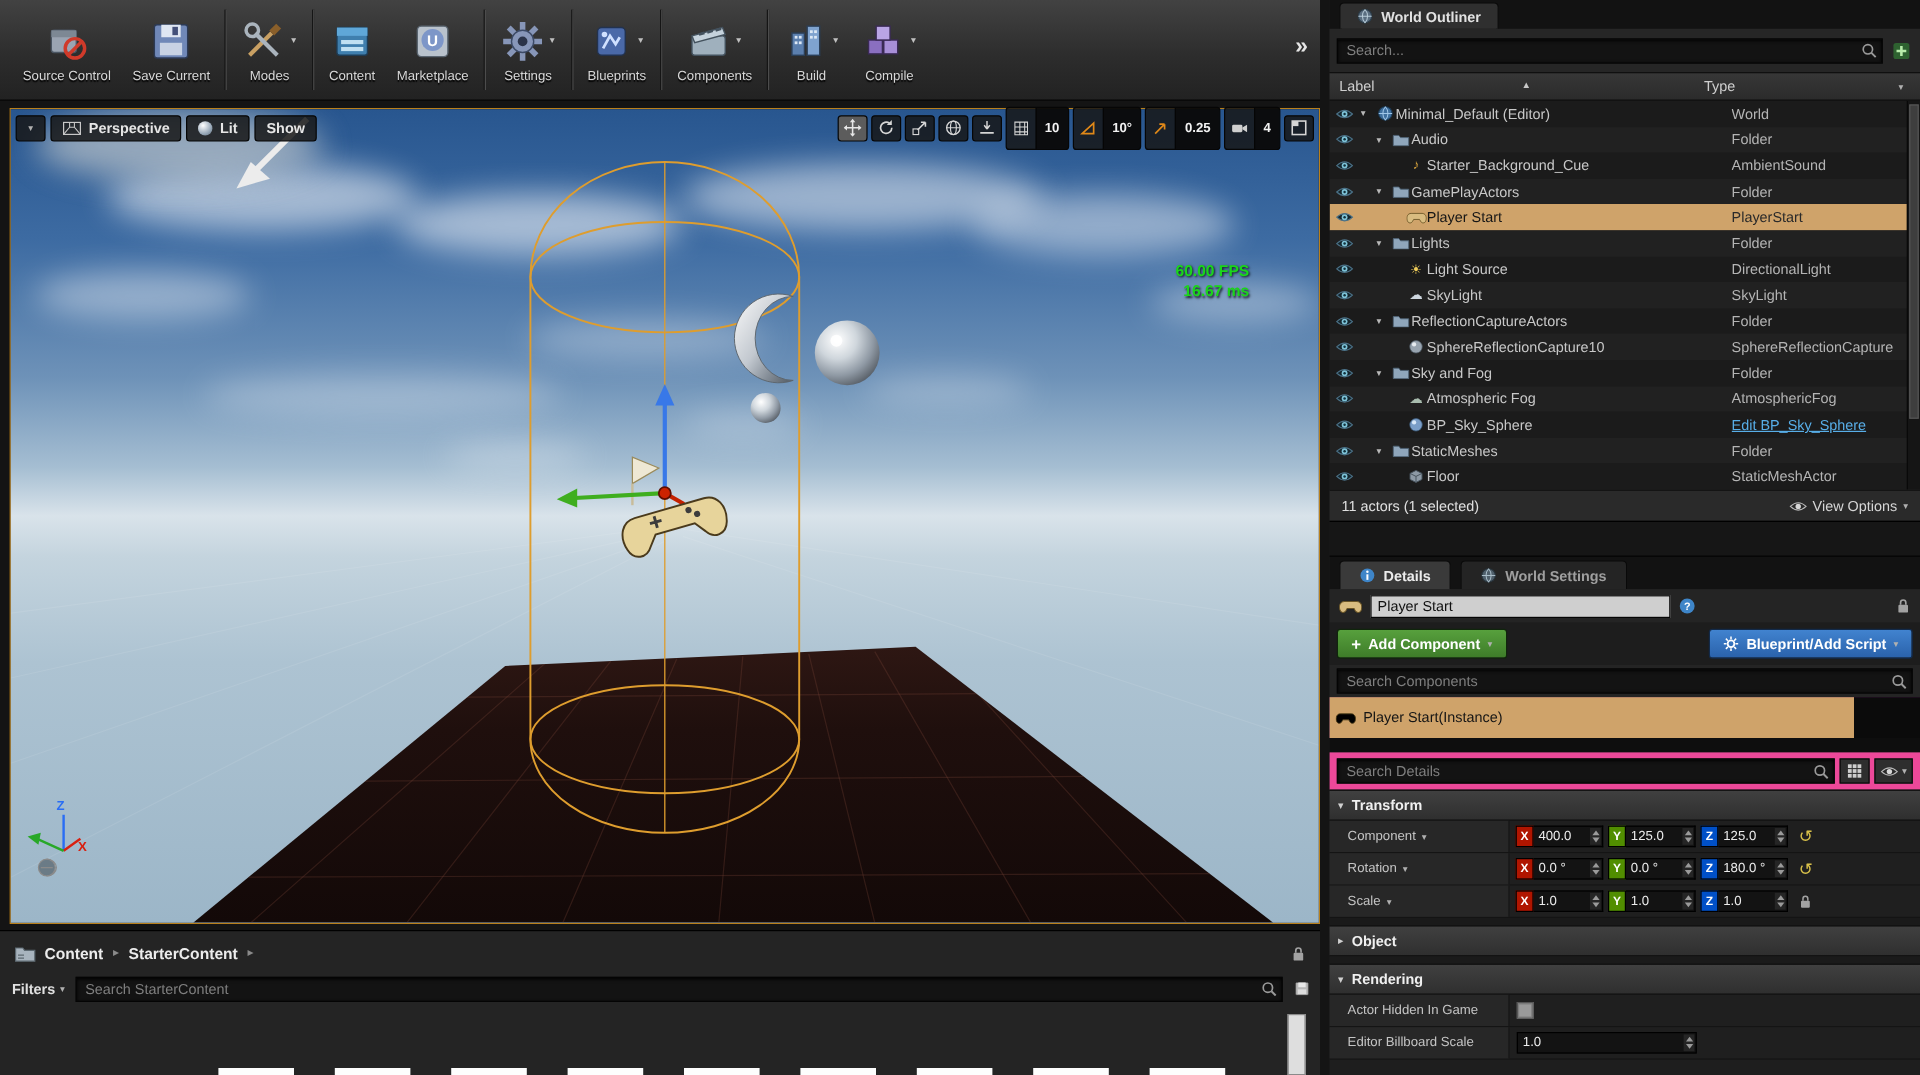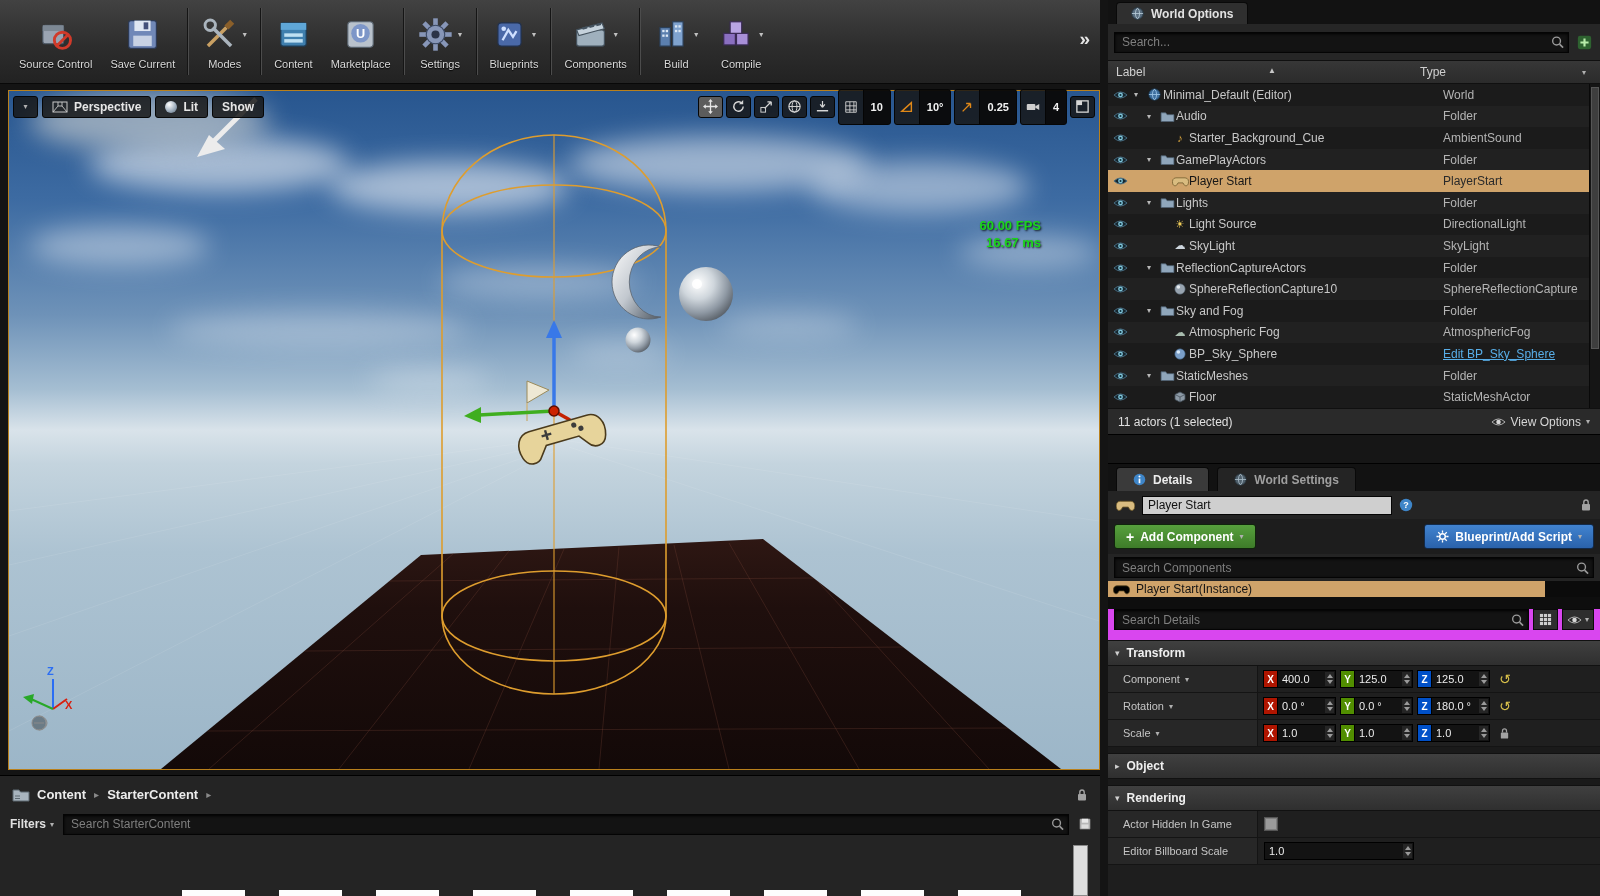--- a/index.html
+++ b/index.html
@@ -88,25 +88,25 @@
 .dt-name-row{height:28px;display:flex;align-items:center;gap:7px;padding:0 8px;background:#242424;}
 .dt-name{width:250px;height:19px;background:#cfcfcf;border:1px solid #050505;color:#111;font-size:12px;padding:0 5px;font-family:inherit;}
 .dt-help{display:flex;}
 .dt-lock{margin-left:auto;display:flex;}
 .dt-btn-row{height:35px;display:flex;align-items:center;padding:0 6px;background:#1d1d1d;gap:8px;}
 .btn-green,.btn-blue{height:25px;display:flex;align-items:center;gap:6px;padding:0 11px;border-radius:3px;color:#fff;font-size:12px;font-weight:bold;border:1px solid #10250c;}
 .btn-green{background:linear-gradient(#57a03d,#3e7c29);}
 .btn-blue{background:linear-gradient(#4183cf,#2a62ab);border-color:#122a4a;margin-left:auto;}
 .btn-green .plus{font-size:14px;}
 .dt-search-row{height:27px;display:flex;align-items:center;padding:0 6px;background:#242424;}
-.cmp-area{height:16px;display:flex;background:#701a75;}
+.cmp-area{height:34px;display:flex;background:#701a75;}
 .cmp-row{width:437px;background:#cfa36a;color:#151515;display:flex;align-items:center;gap:6px;padding:0 5px;font-size:12px;}
 .cmp-void{flex:1;background:#0b0b0b;}
 .cmp-gap{height:12px;background:#0e0e0e;}
-.dt-search-row2{height:31px;display:flex;align-items:flex-start;gap:4px;padding:0 6px;background:#d946ef;}
+.dt-search-row2{height:31px;display:flex;align-items:center;gap:4px;padding:0 6px;background:#ec4899;}
 .sq-btn{height:21px;min-width:25px;background:#2e2e2e;border:1px solid #0a0a0a;display:flex;align-items:center;justify-content:center;gap:3px;padding:0 4px;}
 .sec-h{height:26px;background:linear-gradient(#404040,#2f2f2f);border-top:1px solid #111;border-bottom:1px solid #111;color:#f0f0f0;font-weight:bold;font-size:12px;display:flex;align-items:center;gap:7px;padding:0 7px;}
 .sec-caret{font-size:9px;color:#d0d0d0;}
 .sec-gap{height:6px;background:#1a1a1a;}
 .prop-row{display:flex;align-items:center;height:27px;border-bottom:1px solid #141414;background:#1f1f1f;}
 .prop-label{width:150px;align-self:stretch;background:#272727;color:#c4c4c4;font-size:11px;display:flex;align-items:center;padding-left:15px;gap:5px;border-right:1px solid #141414;flex:none;}
 .prop-value{display:flex;align-items:center;padding-left:6px;}
 .axis-group{display:flex;align-items:center;gap:4px;padding-left:5px;}
 .axis{display:flex;height:18px;}
 .axis-tag{width:15px;color:#fff;font-size:10px;font-weight:bold;display:flex;align-items:center;justify-content:center;border:1px solid #000;flex:none;}
@@ -551,21 +551,21 @@
   <div id="outliner">
     <div class="wo-tabbar">
       <div class="wo-tab">
         <span class="ic">
             <svg width="13" height="13" viewBox="0 0 14 14">
               <circle cx="7" cy="7" r="6" fill="#5a7documents8a" stroke="#2c3c48"></circle>
               <circle cx="7" cy="7" r="6" fill="#5a6e80" stroke="#2c3c48"></circle>
               <path d="M1,7 h12 M7,1 a9,9 0 0 1 0,12 M7,1 a9,9 0 0 0 0,12" stroke="#b8ccd8" fill="none" stroke-width="0.9"></path>
             </svg>
           </span>
-        <span>World Options</span>
+        <span>World Outliner</span>
       </div>
     </div>
     <div class="wo-search-row">
       <div class="search-wrap">
         <input placeholder="Search..." style="">
         <span class="mag ic">
             <svg width="13" height="13" viewBox="0 0 14 14">
               <circle cx="6" cy="6" r="4.2" fill="none" stroke="#9a9a9a" stroke-width="1.5"></circle>
               <line x1="9.2" y1="9.2" x2="13" y2="13" stroke="#9a9a9a" stroke-width="1.8"></line>
             </svg>

